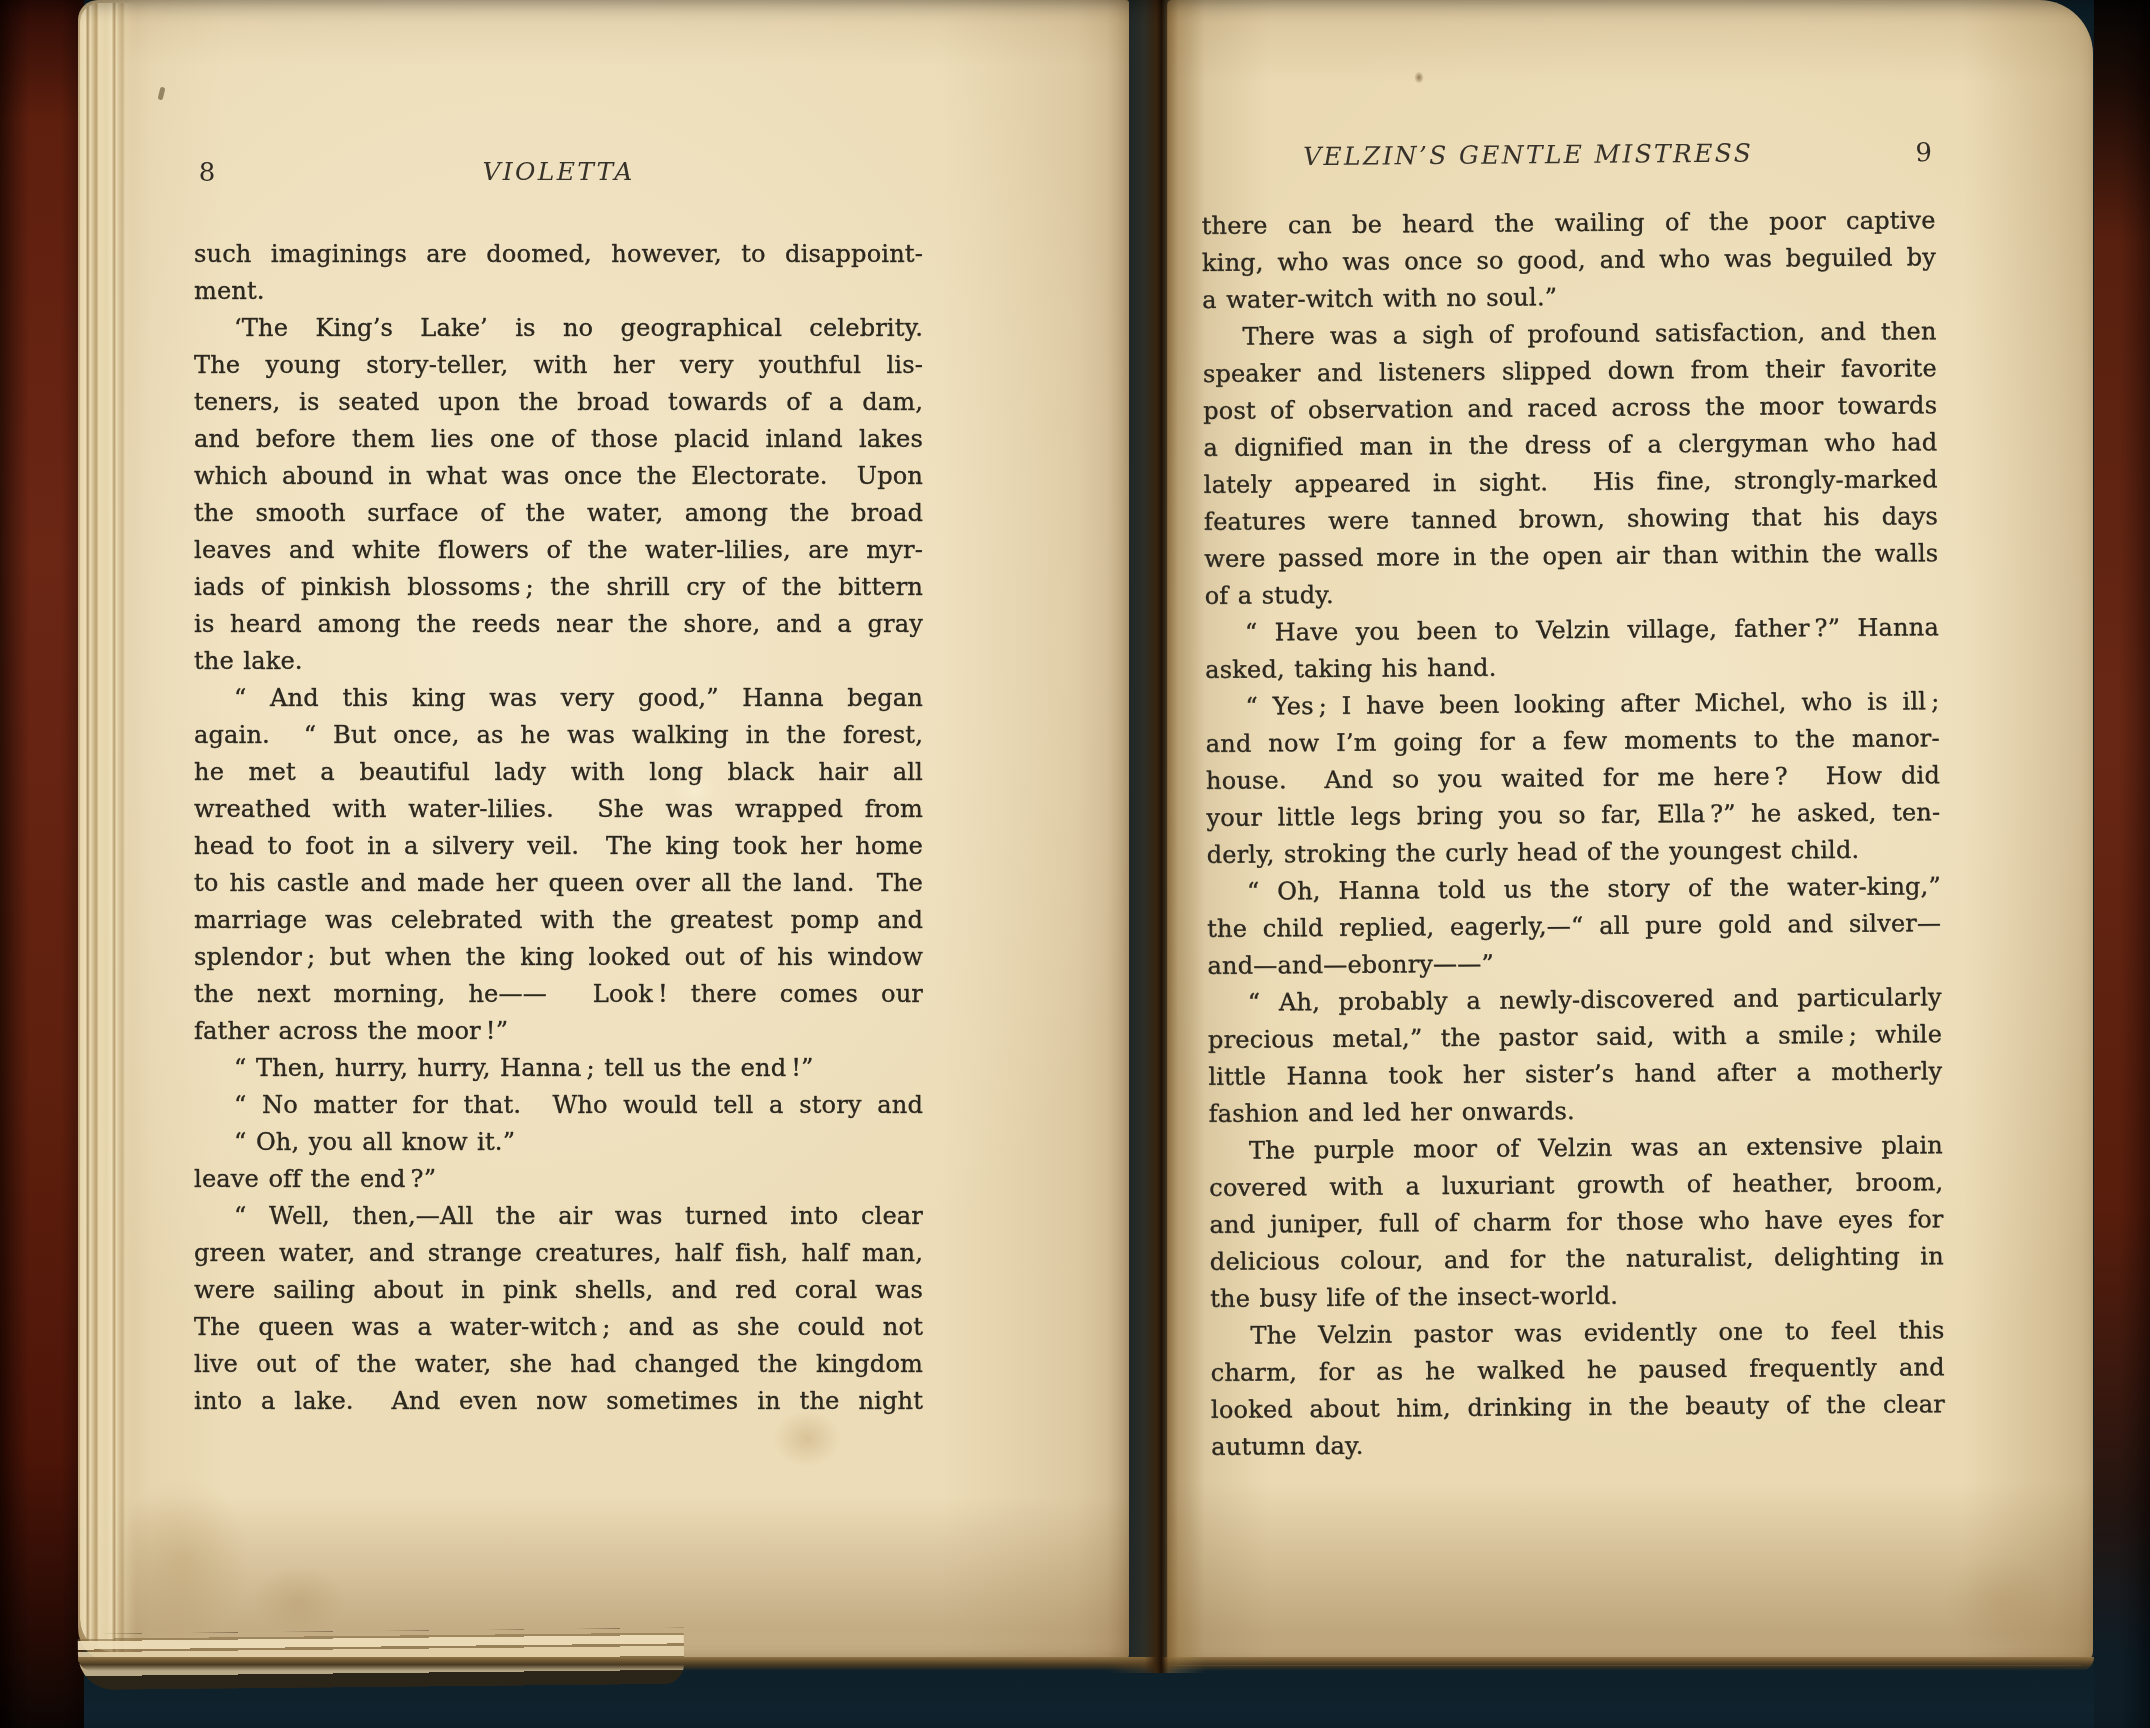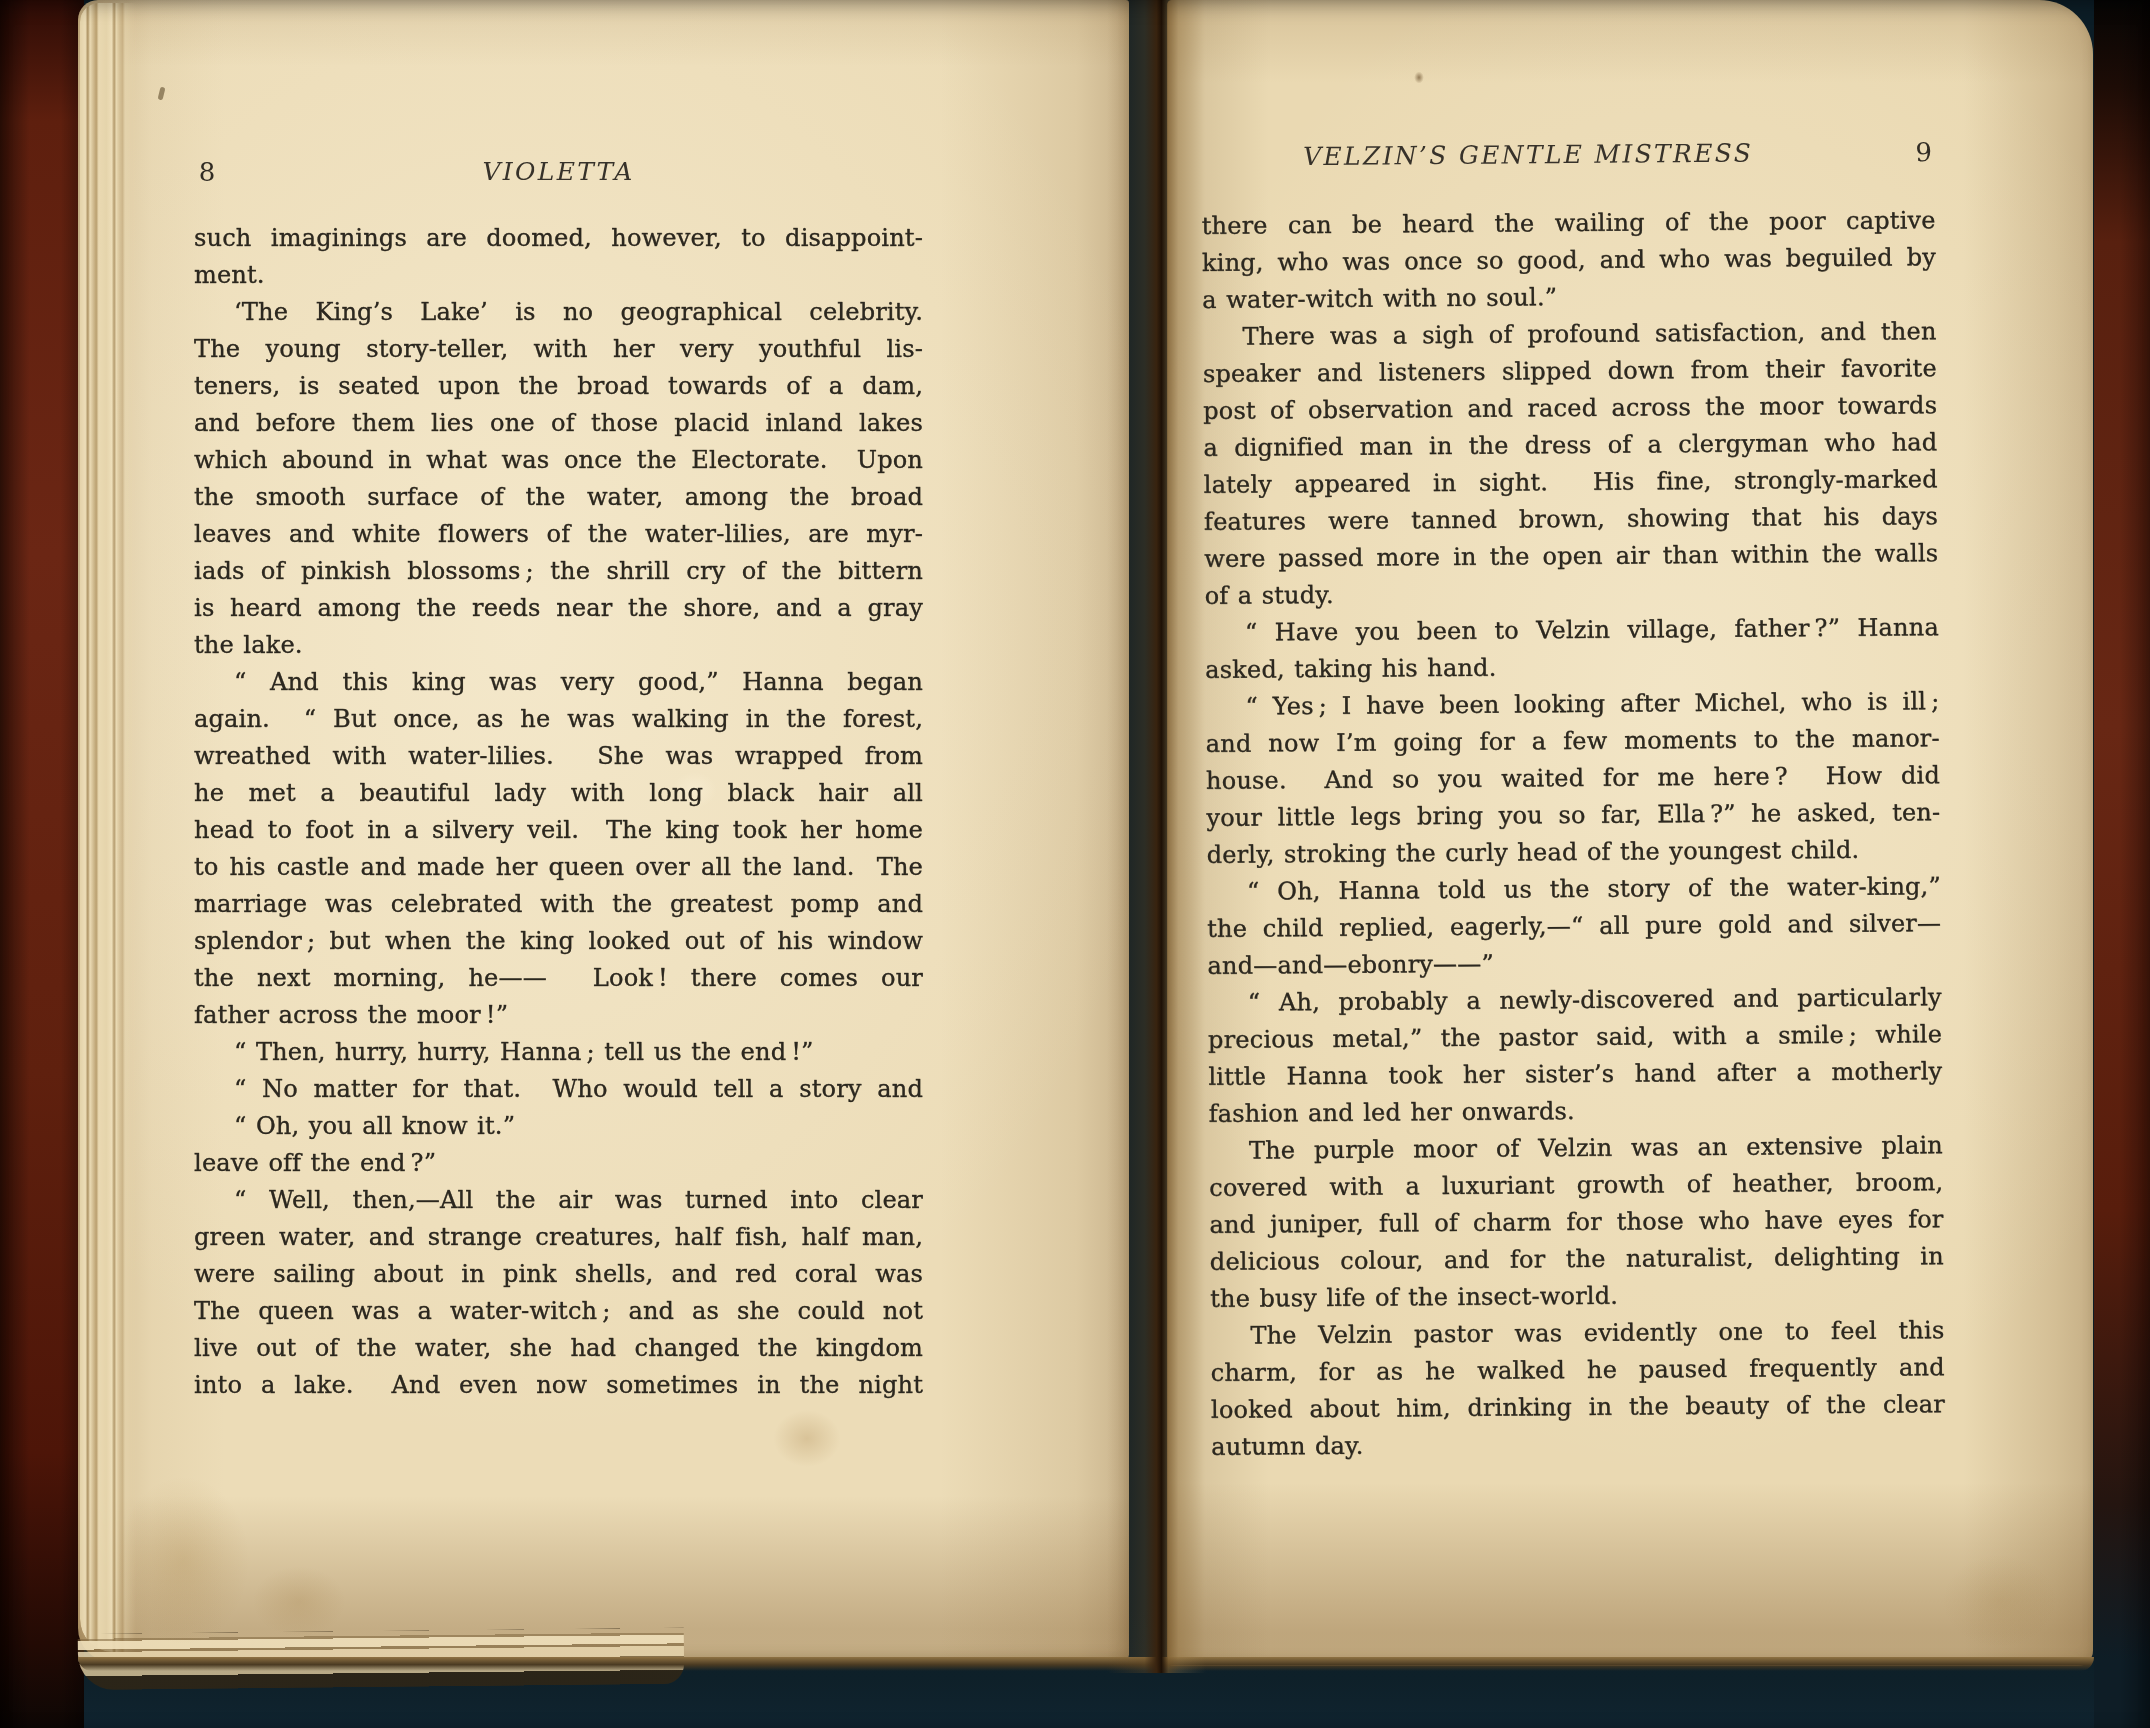--- a/index.html
+++ b/index.html
@@ -93,21 +93,21 @@
   .running-header {
     position:absolute; left:0; right:0; text-align:center;
     font-style:italic; font-size:25px; letter-spacing:2.3px; color:#37322a;
     white-space:nowrap;
   }
   .col-right .running-header { left:-40px; right:40px; }
   .page-number { position:absolute; top:0; font-size:26px; color:#312c24; }
   .page-number.pn-left  { left:4.7px; }
   .page-number.pn-right { right:3.1px; }
 
-  .pg-body { margin-top:24px; }
+  .pg-body { margin-top:40px; }
   .col-right .pg-body { margin-top:26.4px; }
 
   .bline {
     font-size:24px; line-height:37px; height:37px;
     letter-spacing:0.2px; word-spacing:1.6px;
     text-align:justify; text-align-last:justify;
     -webkit-text-stroke:0.3px rgba(45,40,30,0.75);
     text-shadow:0.3px 0.4px 0.5px rgba(40,35,25,0.45);
     overflow:visible; white-space:normal;
   }
@@ -173,22 +173,22 @@
         <div class="bline">teners, is seated upon the broad towards of a dam,</div>
         <div class="bline">and before them lies one of those placid inland lakes</div>
         <div class="bline">which abound in what was once the Electorate. &nbsp;Upon</div>
         <div class="bline">the smooth surface of the water, among the broad</div>
         <div class="bline">leaves and white flowers of the water-lilies, are myr-</div>
         <div class="bline">iads of pinkish blossoms ; the shrill cry of the bittern</div>
         <div class="bline">is heard among the reeds near the shore, and a gray</div>
         <div class="bline lastline">the lake.</div>
         <div class="bline indent">“ And this king was very good,” Hanna began</div>
         <div class="bline">again. &nbsp;“ But once, as he was walking in the forest,</div>
+        <div class="bline">he met a beautiful lady with long black hair all</div>
         <div class="bline">wreathed with water-lilies. &nbsp;She was wrapped from</div>
-        <div class="bline">he met a beautiful lady with long black hair all</div>
         <div class="bline">head to foot in a silvery veil. &nbsp;The king took her home</div>
         <div class="bline">to his castle and made her queen over all the land. &nbsp;The</div>
         <div class="bline">marriage was celebrated with the greatest pomp and</div>
         <div class="bline">splendor ; but when the king looked out of his window</div>
         <div class="bline">the next morning, he—— &nbsp;Look ! there comes our</div>
         <div class="bline lastline">father across the moor !”</div>
         <div class="bline lastline indent">“ Then, hurry, hurry, Hanna ; tell us the end !”</div>
         <div class="bline indent">“ No matter for that. &nbsp;Who would tell a story and</div>
         <div class="bline lastline indent">“ Oh, you all know it.”</div>
         <div class="bline lastline">leave off the end ?”</div>

